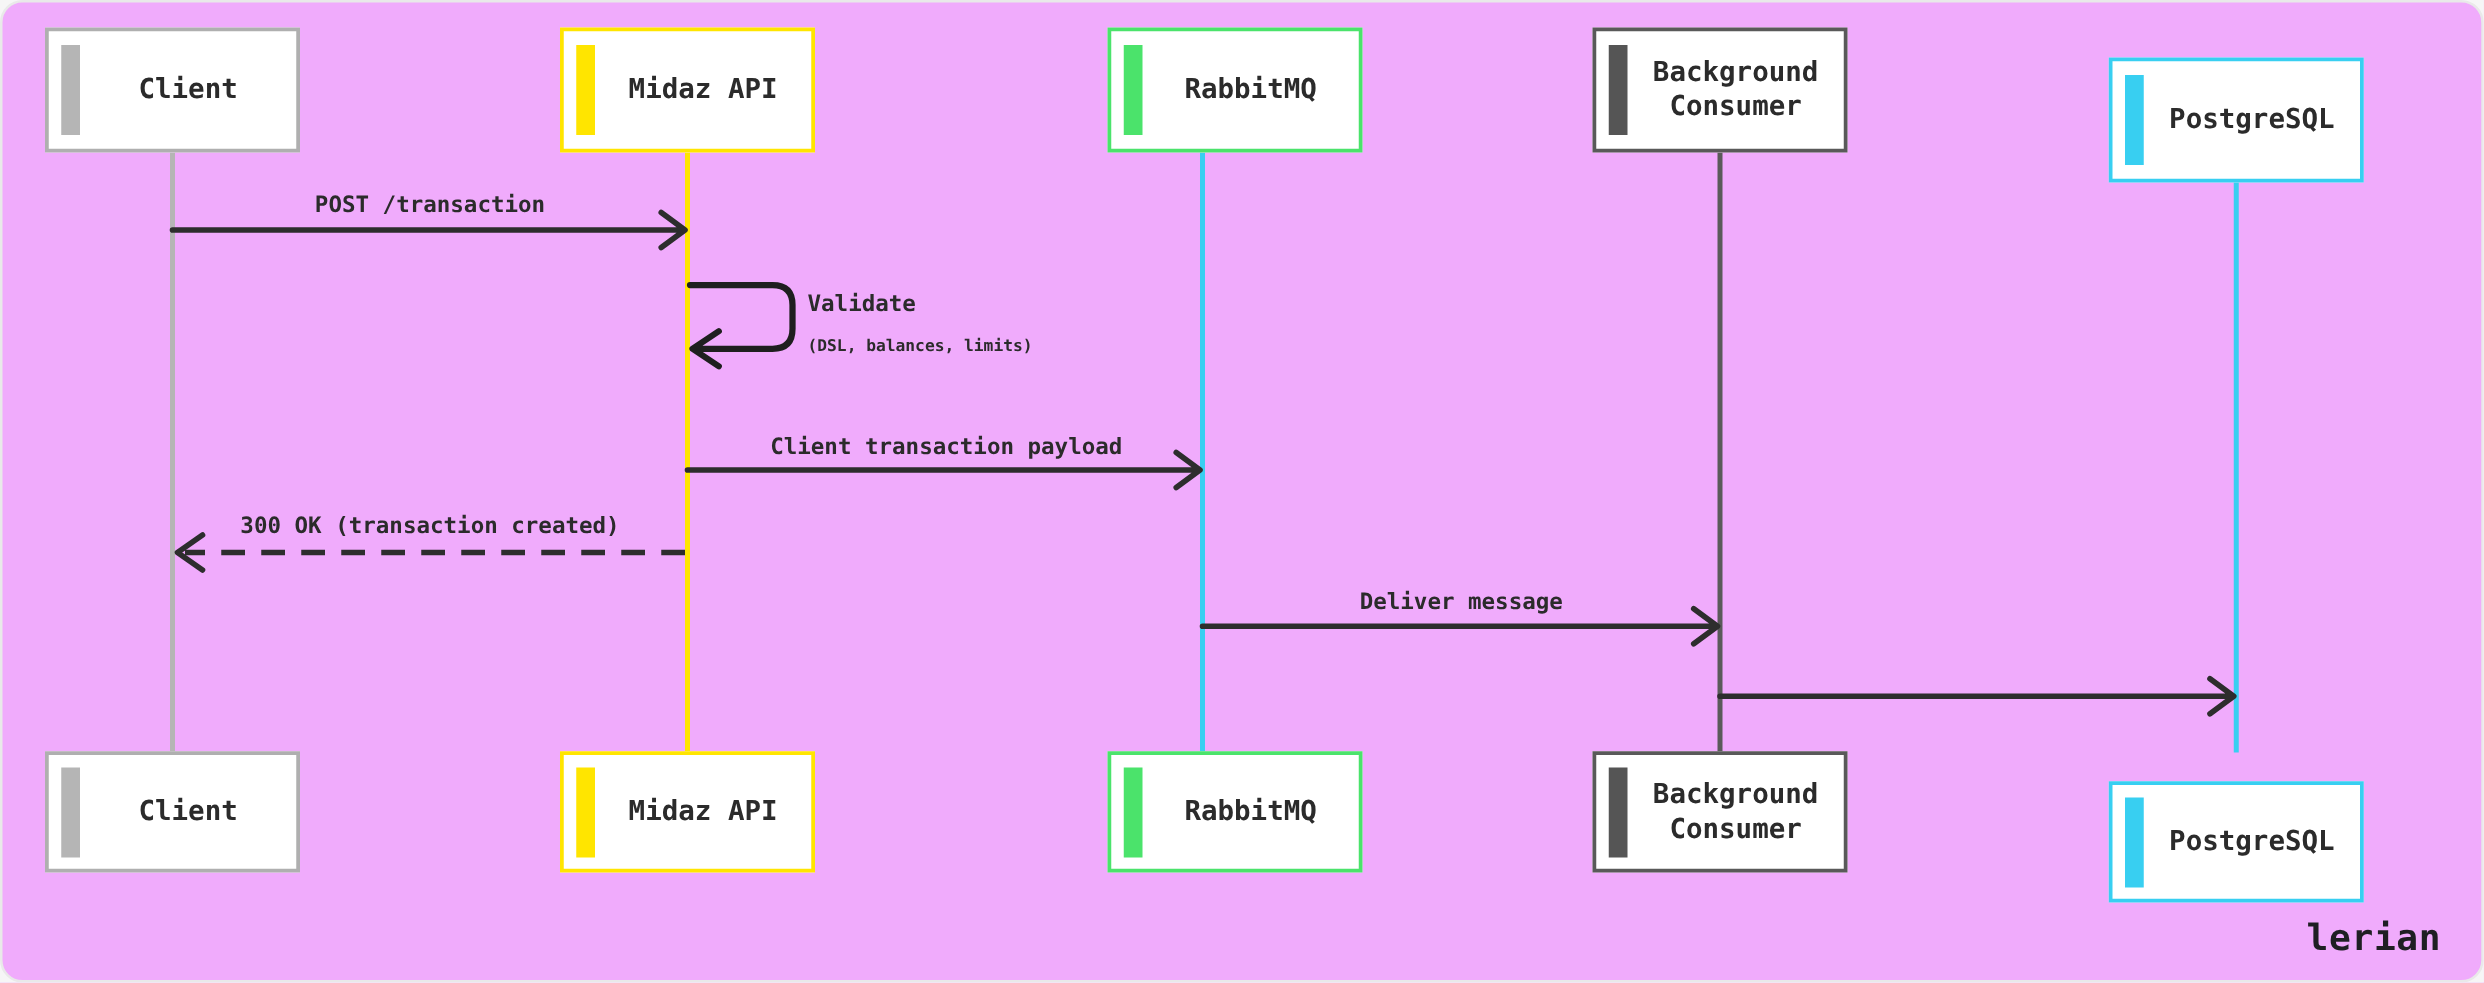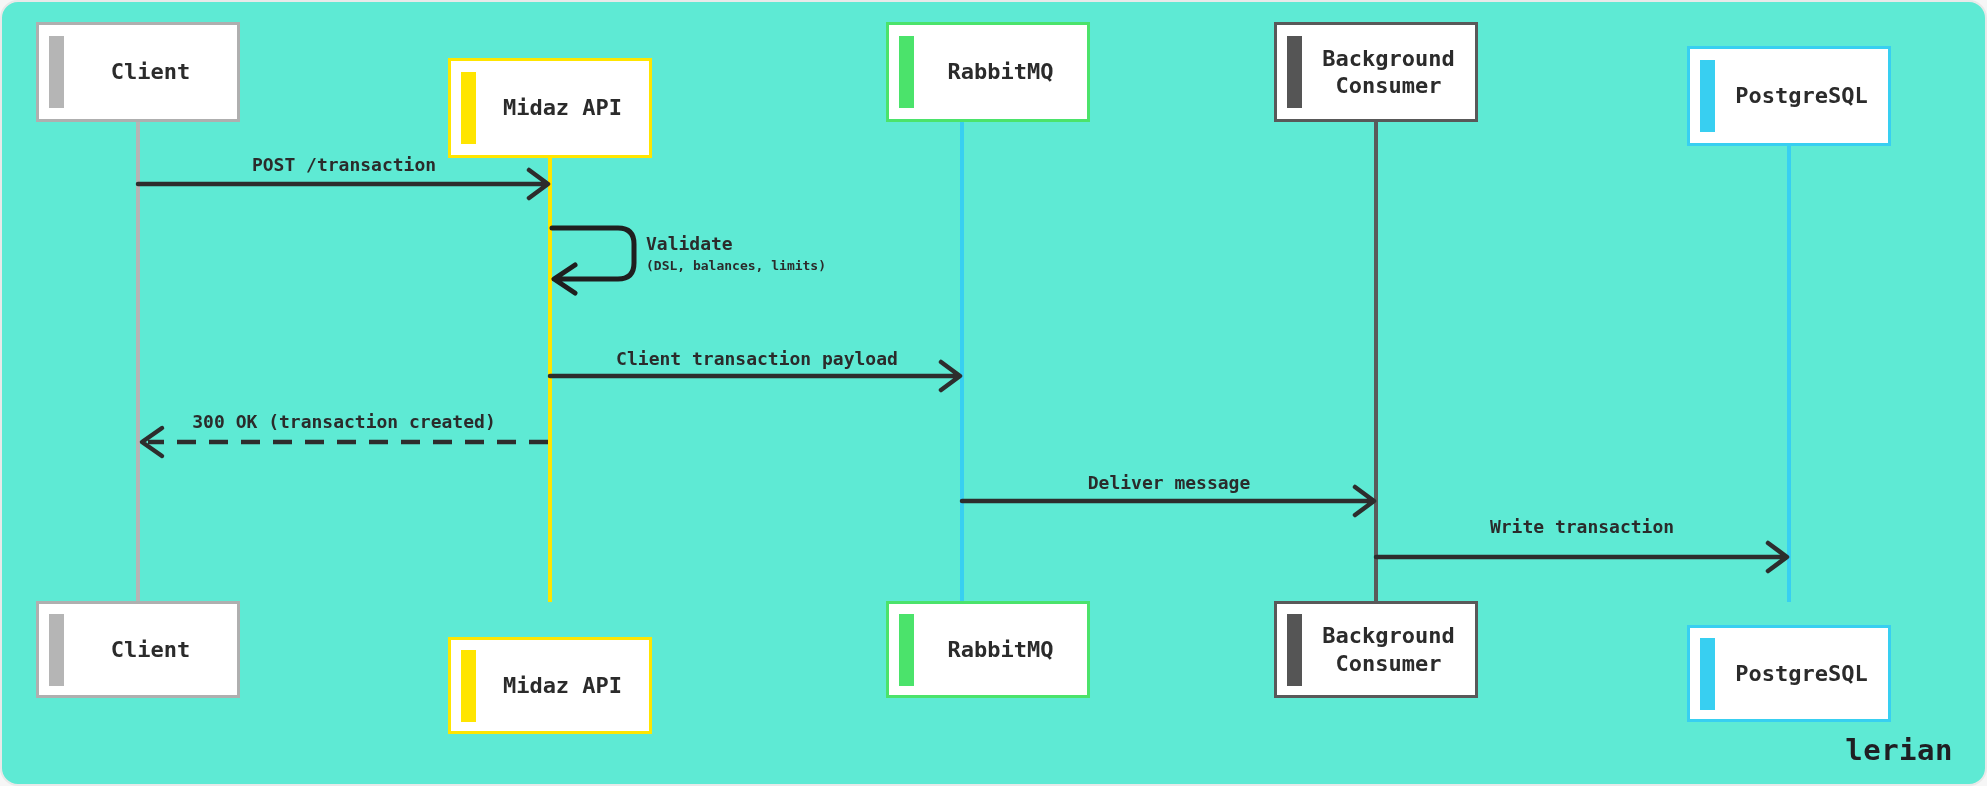--- a/index.html
+++ b/index.html
@@ -1,19 +1,19 @@
 <!DOCTYPE html>
 <html><head>
 <meta charset="utf-8">
 <style>
   html,body{margin:0;padding:0;background:#f6f6f6;}
   .canvas{
     position:relative;
     width:1987px;height:786px;
-    background:#5eead4;
+    background:#f0abfc;
     border:2px solid #e9e9e9;
     border-radius:18px;
     box-sizing:border-box;
     overflow:hidden;
     font-family:"DejaVu Sans Mono","Liberation Mono",monospace;
     color:#2b2b2b;
   }
   .layer{position:absolute;left:0;top:0;width:1987px;height:786px;}
 
   
@@ -25,38 +25,38 @@
     box-sizing:border-box;
     display:flex;align-items:center;
   }
   .pbox .bar{display:block;width:15px;height:72px;margin-left:10px;flex:0 0 auto;}
   .pbox .plabel{
     flex:1 1 auto;text-align:center;
     font-weight:bold;font-size:22px;line-height:1.25;
     color:#2b2b2b;padding:0 8px;
   }
   .p-client{border-color:#afafaf;}     .p-client .bar{background:#b5b5b5;}
-  .p-midaz{border-color:#ffe500;margin-top:36px;}      .p-midaz .bar{background:#ffe500;}
+  .p-midaz{border-color:#ffe500;}      .p-midaz .bar{background:#ffe500;}
   .p-rabbit{border-color:#4be36b;}     .p-rabbit .bar{background:#4be36b;}
   .p-bgc{border-color:#595959;}        .p-bgc .bar{background:#555555;}
   .p-pg{border-color:#38cff1;}         .p-pg .bar{background:#38cff1;}
 
   .row-top{top:20px;}
   .row-bottom{top:599px;height:97px;}
   .col-0{left:34px;} .col-1{left:446px;} .col-2{left:884px;} .col-3{left:1272px;} .col-4{left:1685px;margin-top:24px;}
 
   
   .msg{
     position:absolute;
     font-weight:bold;font-size:18px;white-space:nowrap;
     color:#2b2b2b;
     transform:translate(-50%,-50%);
   }
   .msg.left-align{transform:none;white-space:nowrap;}
-  .msg .sub{display:block;font-size:13px;font-weight:bold;margin-top:4px;}
+  .msg .sub{display:block;font-size:13px;font-weight:bold;margin-top:16px;}
   .msg.two-line{text-align:center;line-height:26px;}
 
   .logo{
     position:absolute;right:32px;top:731px;
     font-weight:bold;font-size:29px;letter-spacing:0.5px;
     color:#1f1f23;
     margin-left:17px;
   }
 </style>
 </head>
@@ -135,17 +135,16 @@
     <span class="sub">(DSL, balances, limits)</span>
   </div>
 
   <div class="msg" style="left:755px;top:356px">Client transaction payload</div>
 
   <div class="msg" style="left:342px;top:419px">300 OK (transaction created)</div>
 
   <div class="msg" style="left:1167px;top:480px">Deliver message</div>
 
   <div class="msg two-line" style="left:1580px;top:525px">
-    <div>Write transaction</div>
   </div>
 
   <div class="logo">lerian</div>
 </div>
 
 </body></html>

